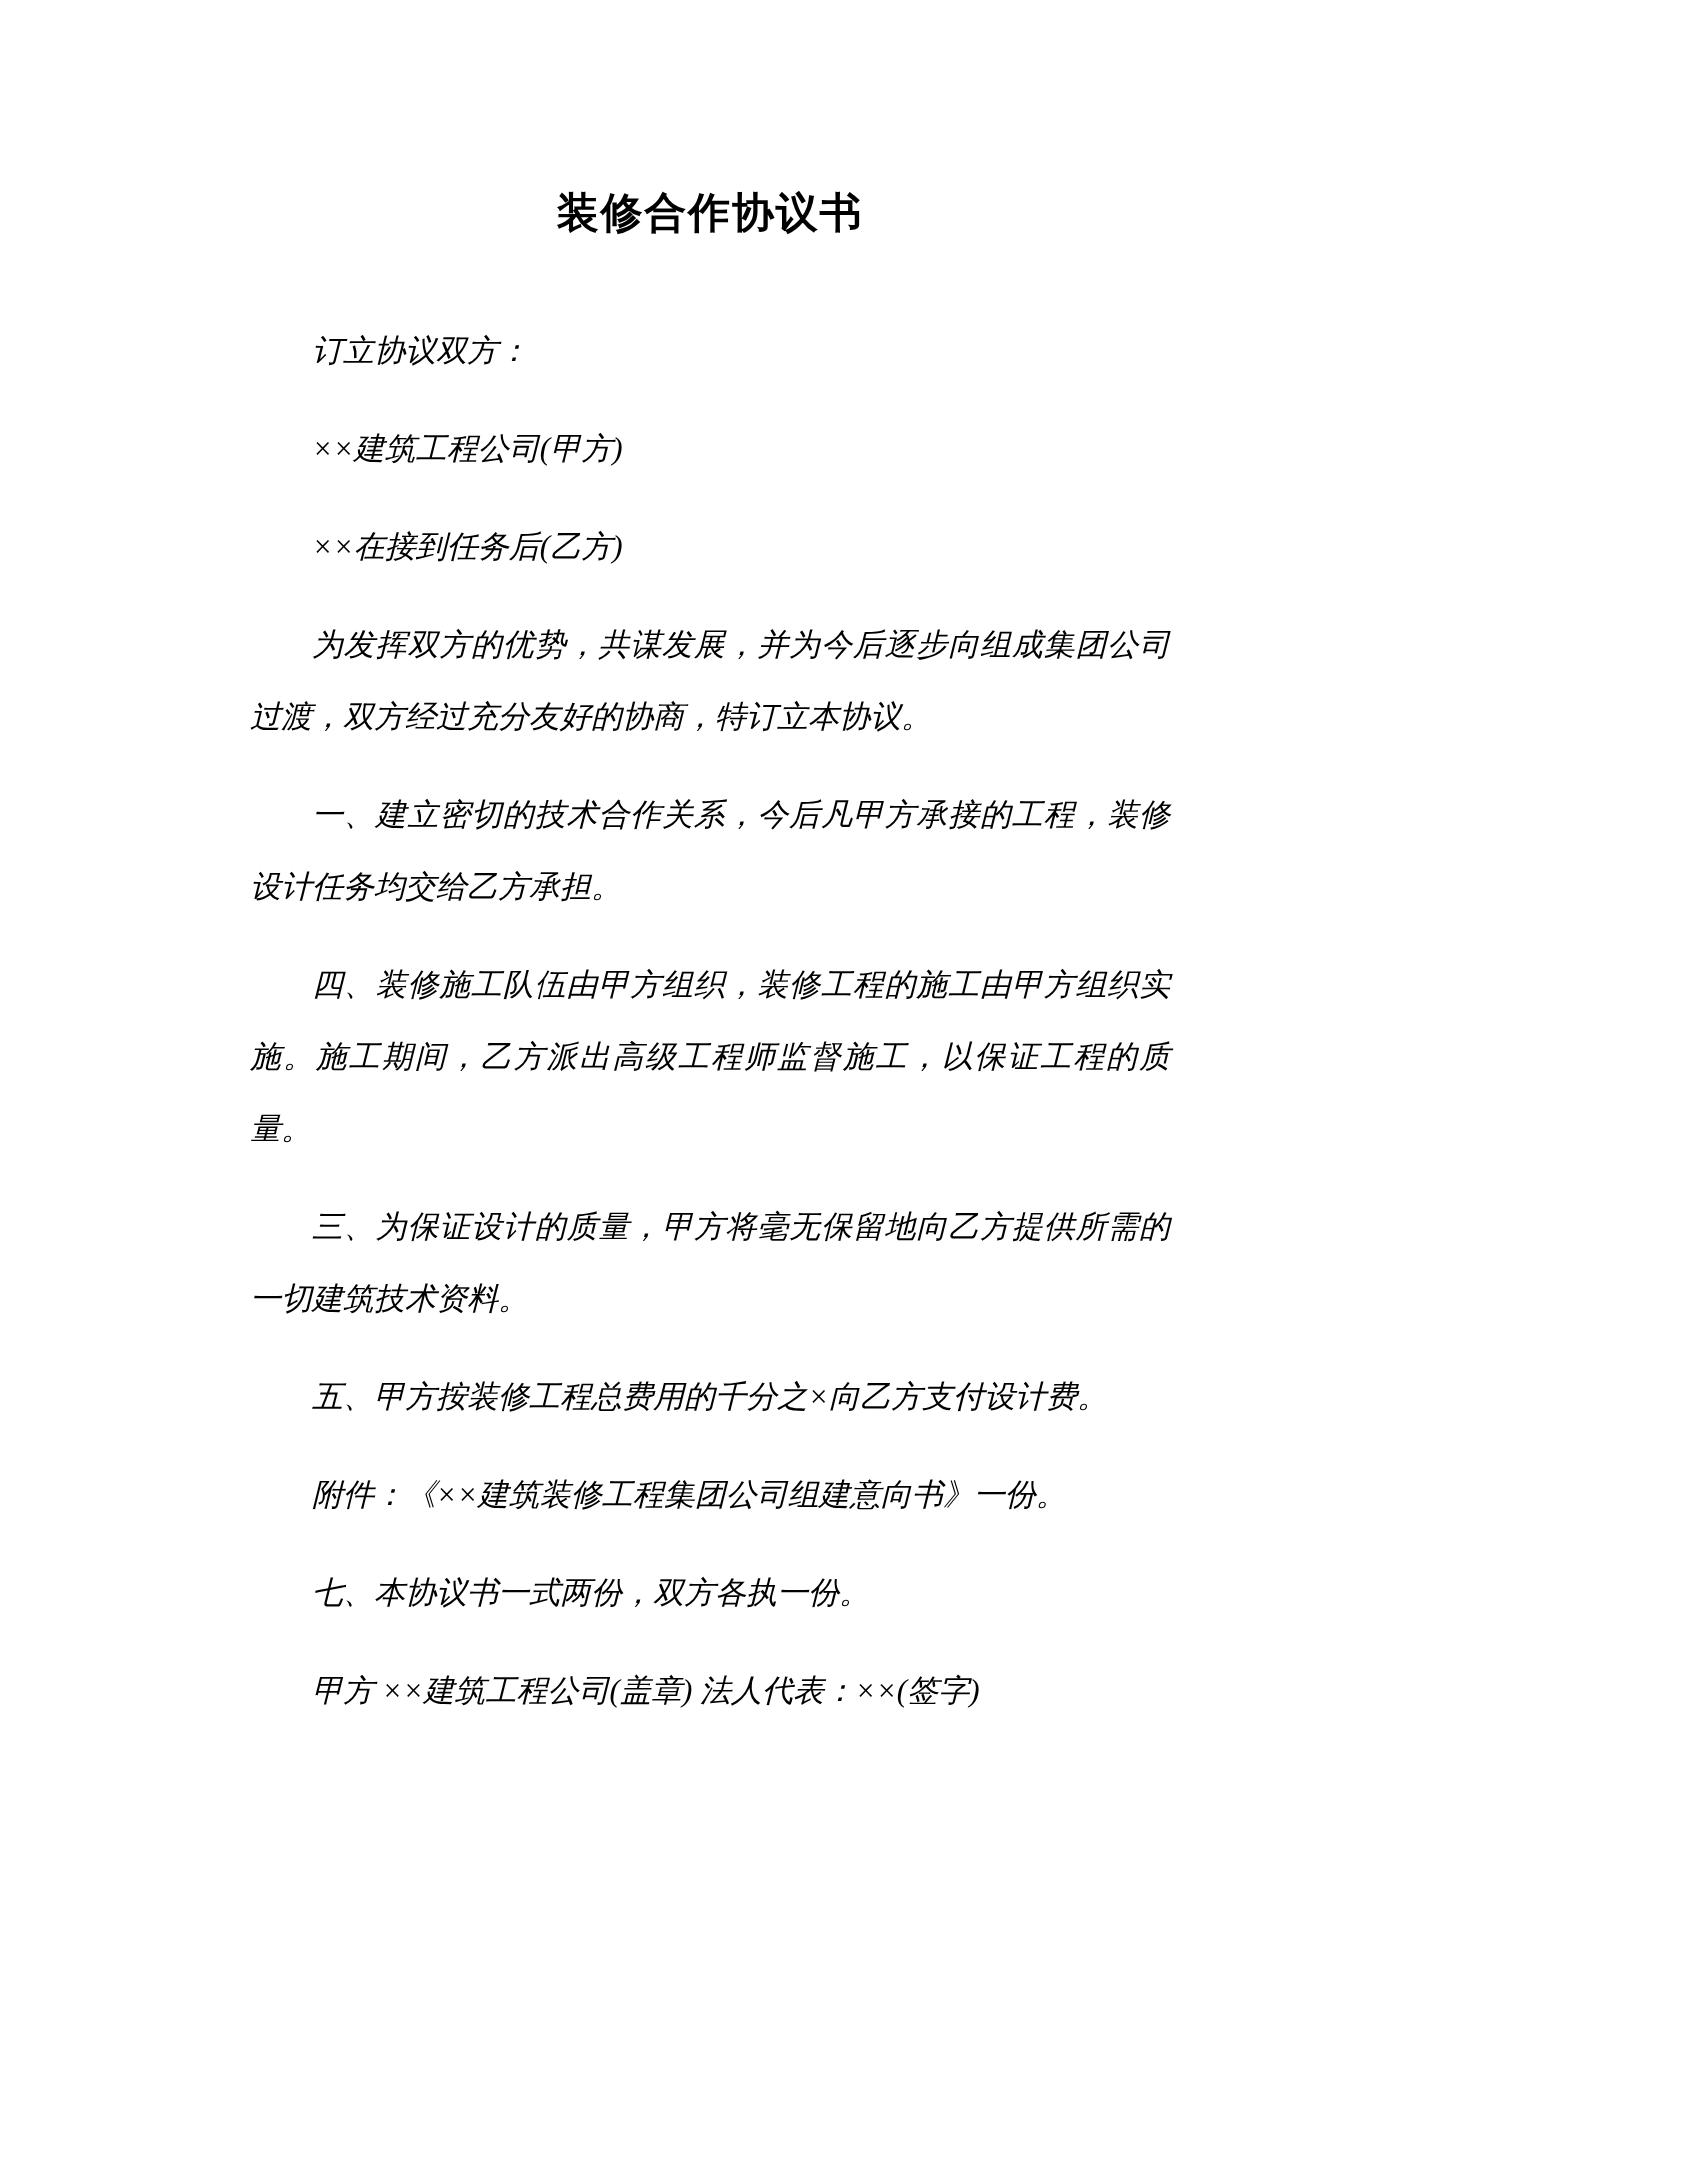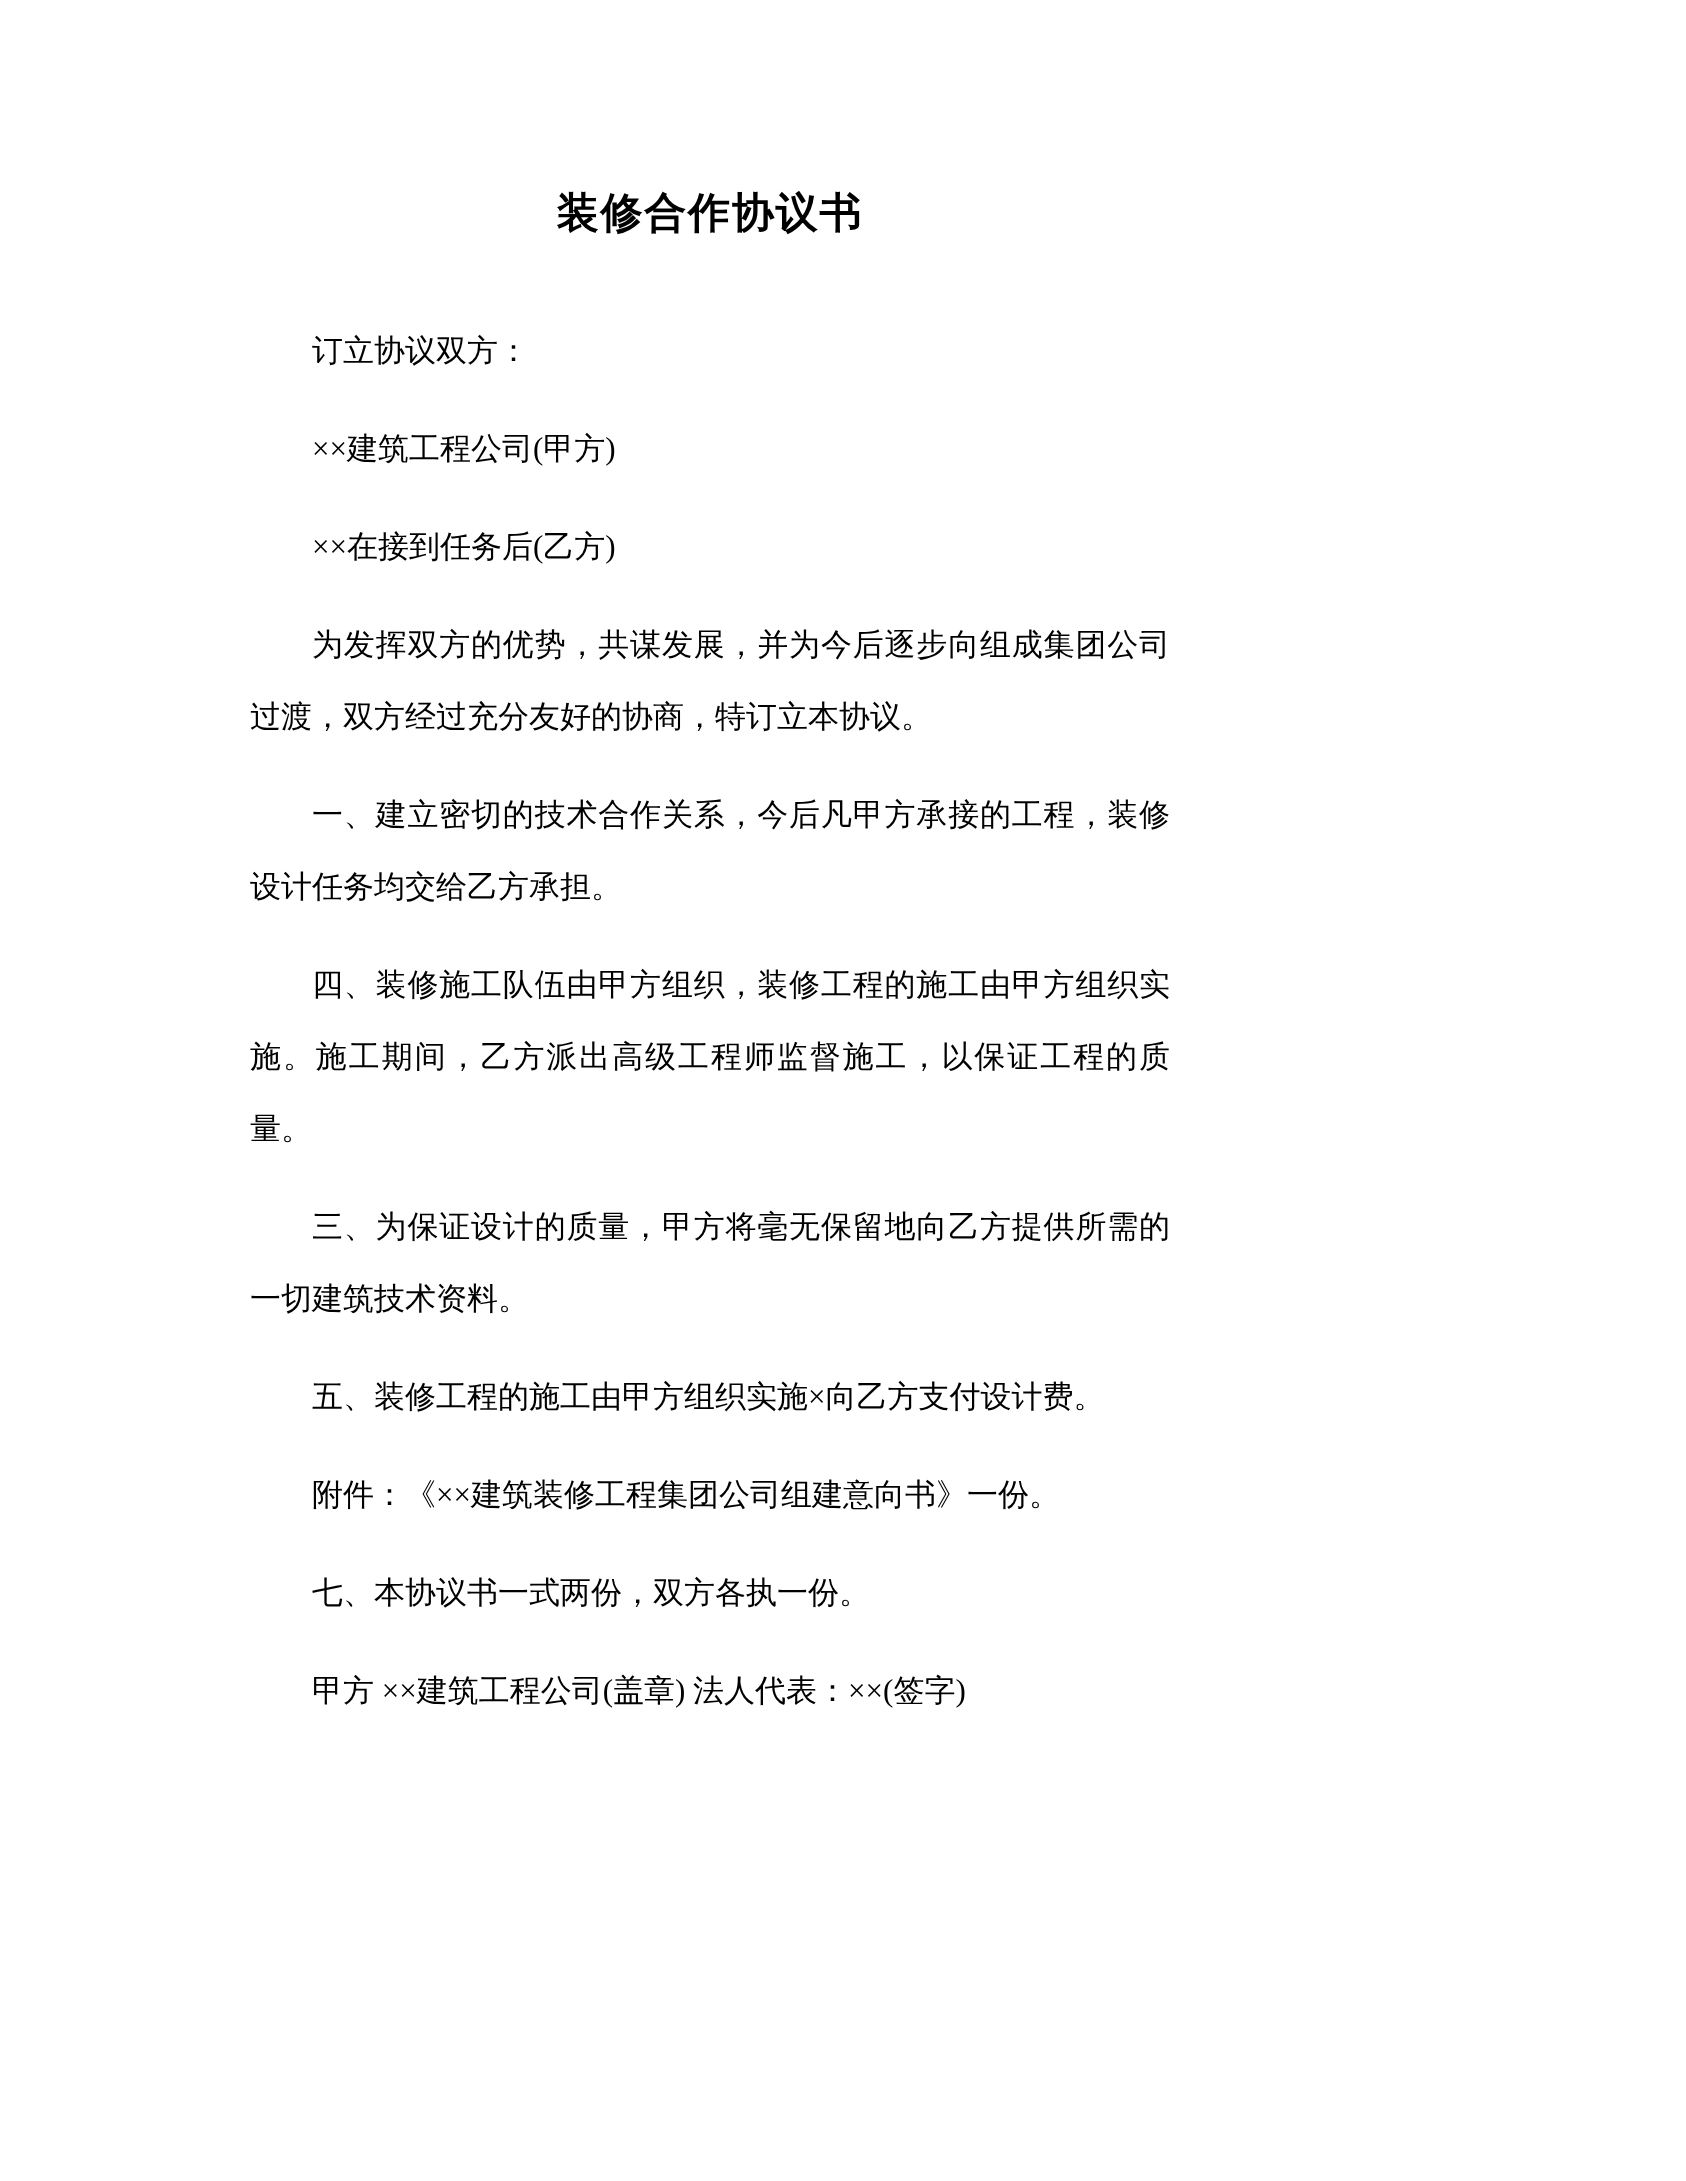--- a/index.html
+++ b/index.html
@@ -26,34 +26,35 @@
     line-height: 1.4;
     letter-spacing: 1.8px;
   }
   .doc-body p {
     font-size: 31px;
     line-height: 72px;
     margin: 0 0 26px 0;
     text-indent: 2em;
     text-align: justify;
     word-break: break-all;
+    font-style: italic;
   }
 </style>
 </head>
 <body>
 
 <div class="page">
   <h1 class="doc-title">装修合作协议书</h1>
   <div class="doc-body">
     <p>订立协议双方：</p>
     <p>××建筑工程公司(甲方)</p>
     <p>××在接到任务后(乙方)</p>
     <p>为发挥双方的优势，共谋发展，并为今后逐步向组成集团公司过渡，双方经过充分友好的协商，特订立本协议。</p>
     <p>一、建立密切的技术合作关系，今后凡甲方承接的工程，装修设计任务均交给乙方承担。</p>
     <p>四、装修施工队伍由甲方组织，装修工程的施工由甲方组织实施。施工期间，乙方派出高级工程师监督施工，以保证工程的质量。</p>
     <p>三、为保证设计的质量，甲方将毫无保留地向乙方提供所需的一切建筑技术资料。</p>
-    <p>五、装修工程的施工由甲方组织实施×向乙方支付设计费。</p>
+    <p>五、甲方按装修工程总费用的千分之×向乙方支付设计费。</p>
     <p>附件：《××建筑装修工程集团公司组建意向书》一份。</p>
     <p>七、本协议书一式两份，双方各执一份。</p>
     <p>甲方 ××建筑工程公司(盖章) 法人代表：××(签字)</p>
   </div>
 </div>
 
 
 </body></html>

